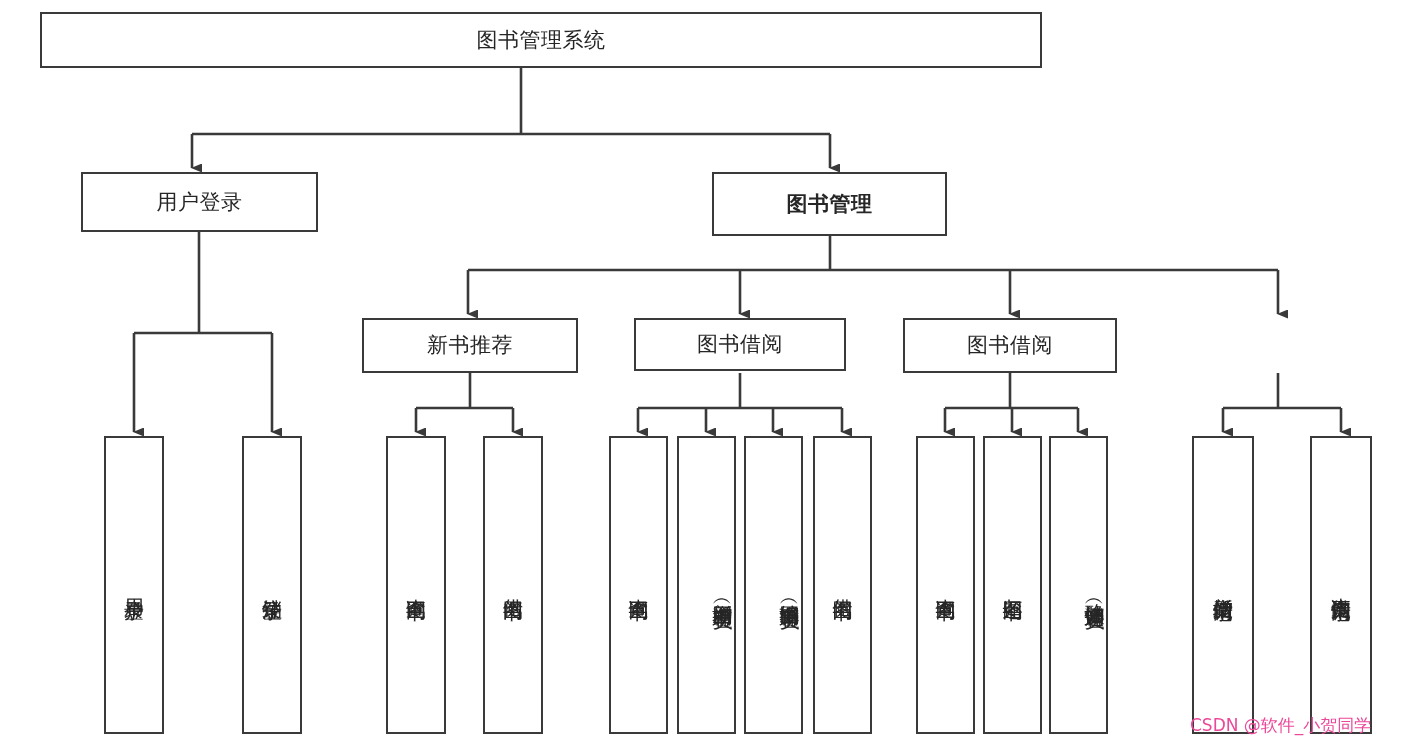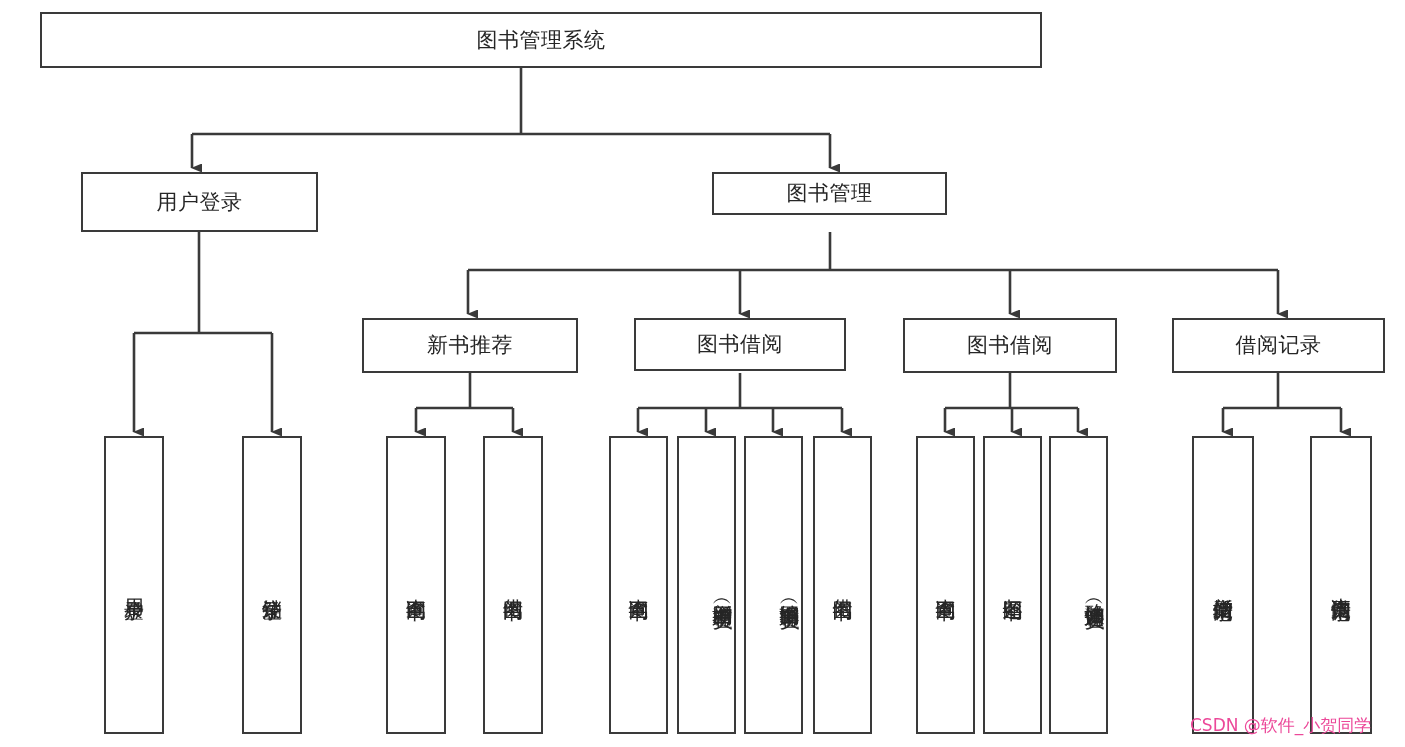--- a/index.html
+++ b/index.html
@@ -126,35 +126,32 @@
     </g>
   </svg>
 
   <div class="node horiz" style="left:20px; top:12px; width:1002px; height:56px;margin-left:20px;">
     <span class="node-title">图书管理系统</span>
   </div>
 
   <div class="node horiz" style="left:81px; top:172px; width:237px; height:60px;">
     <span class="node-title">用户登录</span>
   </div>
-  <div class="node horiz" style="left:712px; top:172px; width:235px; height:43px;">
+  <div class="node horiz" style="left:712px; top:172px; width:235px; height:64px;font-weight:bold;">
     <span class="node-title">图书管理</span>
   </div>
 
   <div class="node horiz" style="left:362px; top:318px; width:216px; height:55px;">
     <span class="node-title">新书推荐</span>
   </div>
   <div class="node horiz" style="left:634px; top:318px; width:212px; height:53px;">
     <span class="node-title">图书借阅</span>
   </div>
   <div class="node horiz" style="left:903px; top:318px; width:214px; height:55px;">
     <span class="node-title">图书借阅</span>
-  </div>
-  <div class="node horiz" style="left:1172px; top:318px; width:213px; height:55px;">
-    <span class="node-title">借阅记录</span>
   </div>
 
   <div class="node vert v-mid" style="left:104px; top:436px; width:60px; height:298px;">
     <span class="node-title">用户登录</span>
   </div>
   <div class="node vert v-mid" style="left:242px; top:436px; width:60px; height:298px;">
     <span class="node-title">注销登录</span>
   </div>
 
   <div class="node vert v-mid" style="left:386px; top:436px; width:60px; height:298px;">

